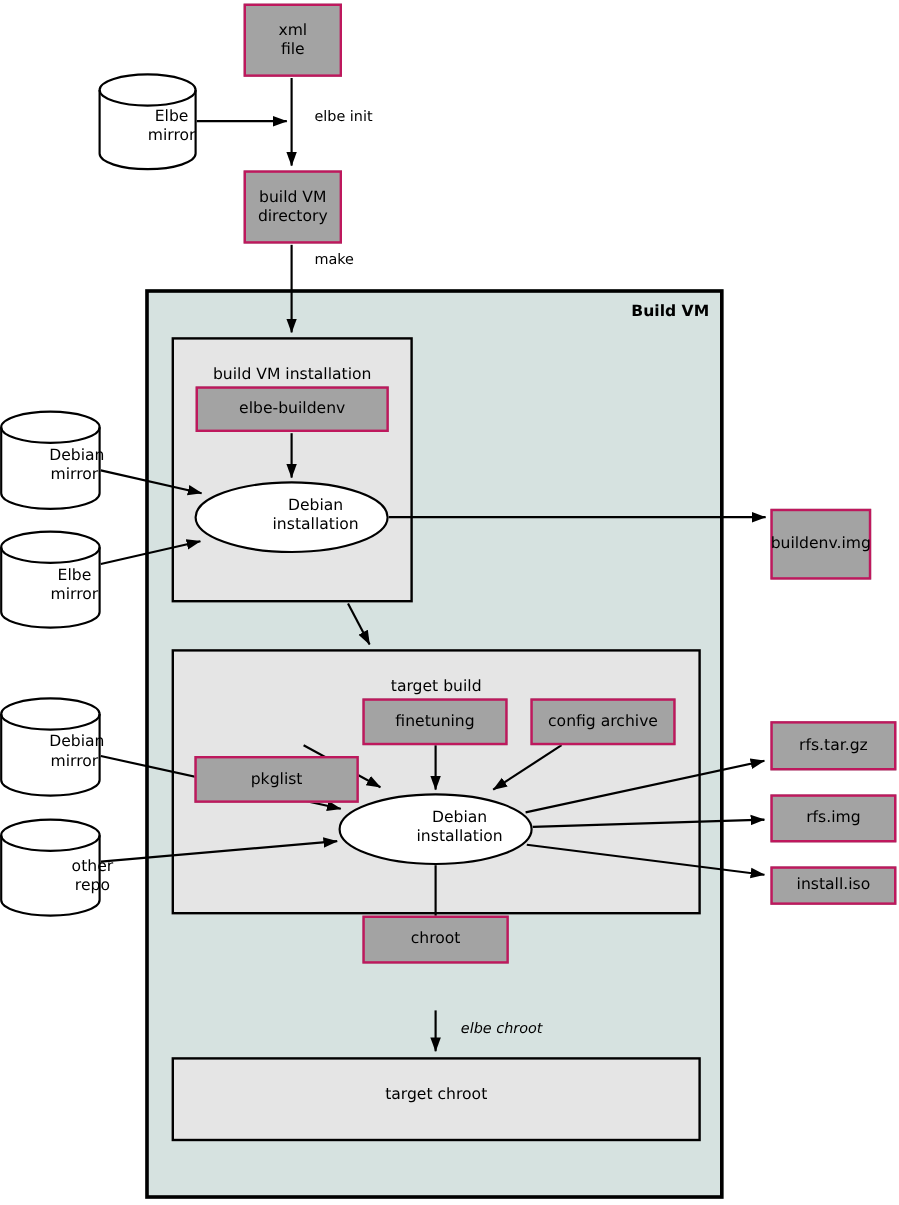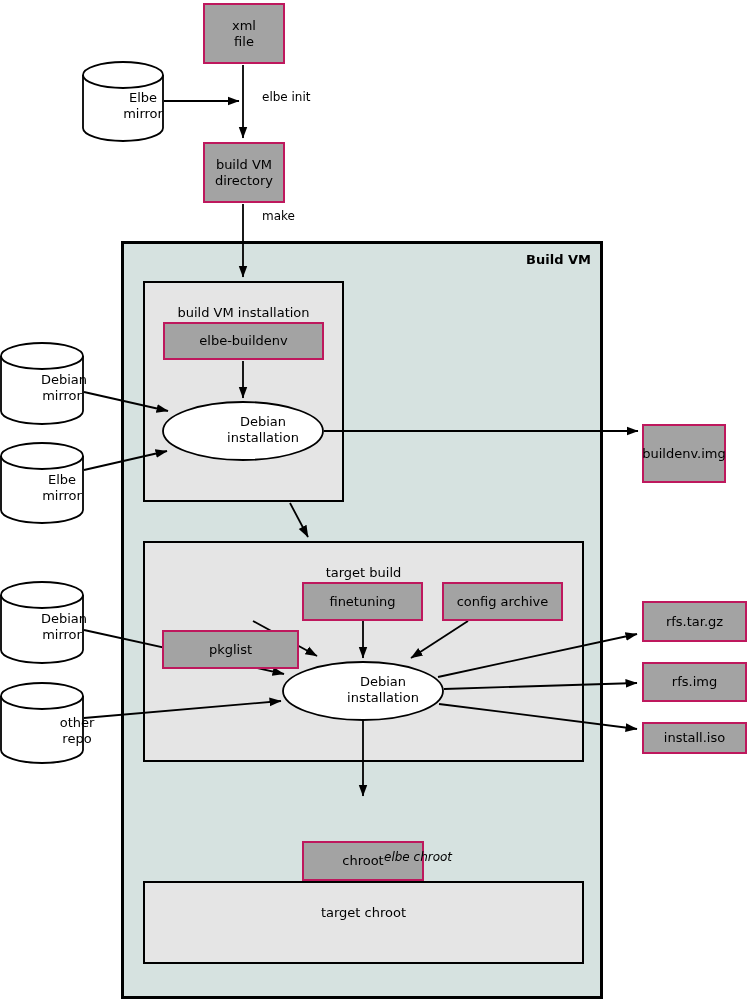--- a/index.html
+++ b/index.html
@@ -95,21 +95,21 @@
   </div>
 
   <div class="subgraph" style="left:143px; top:281px; width:201px; height:221px;">
     <div class="subgraph-title">build VM installation</div>
   </div>
 
   <div class="subgraph" style="left:143px; top:541px; width:441px; height:221px;">
     <div class="subgraph-title">target build</div>
   </div>
 
-  <div class="subgraph" style="left:143px; top:881px; width:441px; height:83px;">
+  <div class="subgraph" style="left:143px; top:881px; width:441px; height:70px;">
     <div class="subgraph-title">target chroot</div>
   </div>
 
   <svg class="shape-layer" width="749" height="1004" viewBox="0 0 749 1004">
     <defs>
       <marker id="ah" markerUnits="userSpaceOnUse" markerWidth="14" markerHeight="11" refX="11.5" refY="5" orient="auto">
         <path d="M0,0.6 L12,5 L0,9.4 z" fill="#000000" stroke="none"></path>
       </marker>
     </defs>
 
@@ -176,21 +176,21 @@
   <div class="node" style="left:302px; top:582px; width:121px; height:39px;">finetuning</div>
 
   <div class="node" style="left:442px; top:582px; width:121px; height:39px;">config archive</div>
 
   <div class="node" style="left:642px; top:601px; width:105px; height:41px;">rfs.tar.gz</div>
 
   <div class="node" style="left:642px; top:662px; width:105px; height:40px;text-align:center;">rfs.img</div>
 
   <div class="node" style="left:642px; top:722px; width:105px; height:32px;">install.iso</div>
 
-  <div class="node" style="left:302px; top:841px; width:122px; height:40px;">chroot</div>
+  <div class="node" style="left:302px; top:763px; width:122px; height:40px;">chroot</div>
 
   <div class="shape-label" style="left:83px; top:90px; width:80px;">Elbe
 mirror</div>
   <div class="shape-label" style="left:1px; top:372px; width:82px;">Debian
 mirror</div>
   <div class="shape-label" style="left:1px; top:472px; width:82px;">Elbe
 mirror</div>
   <div class="shape-label" style="left:1px; top:611px; width:82px;">Debian
 mirror</div>
   <div class="shape-label" style="left:1px; top:715px; width:82px;margin-left:15px;">other

